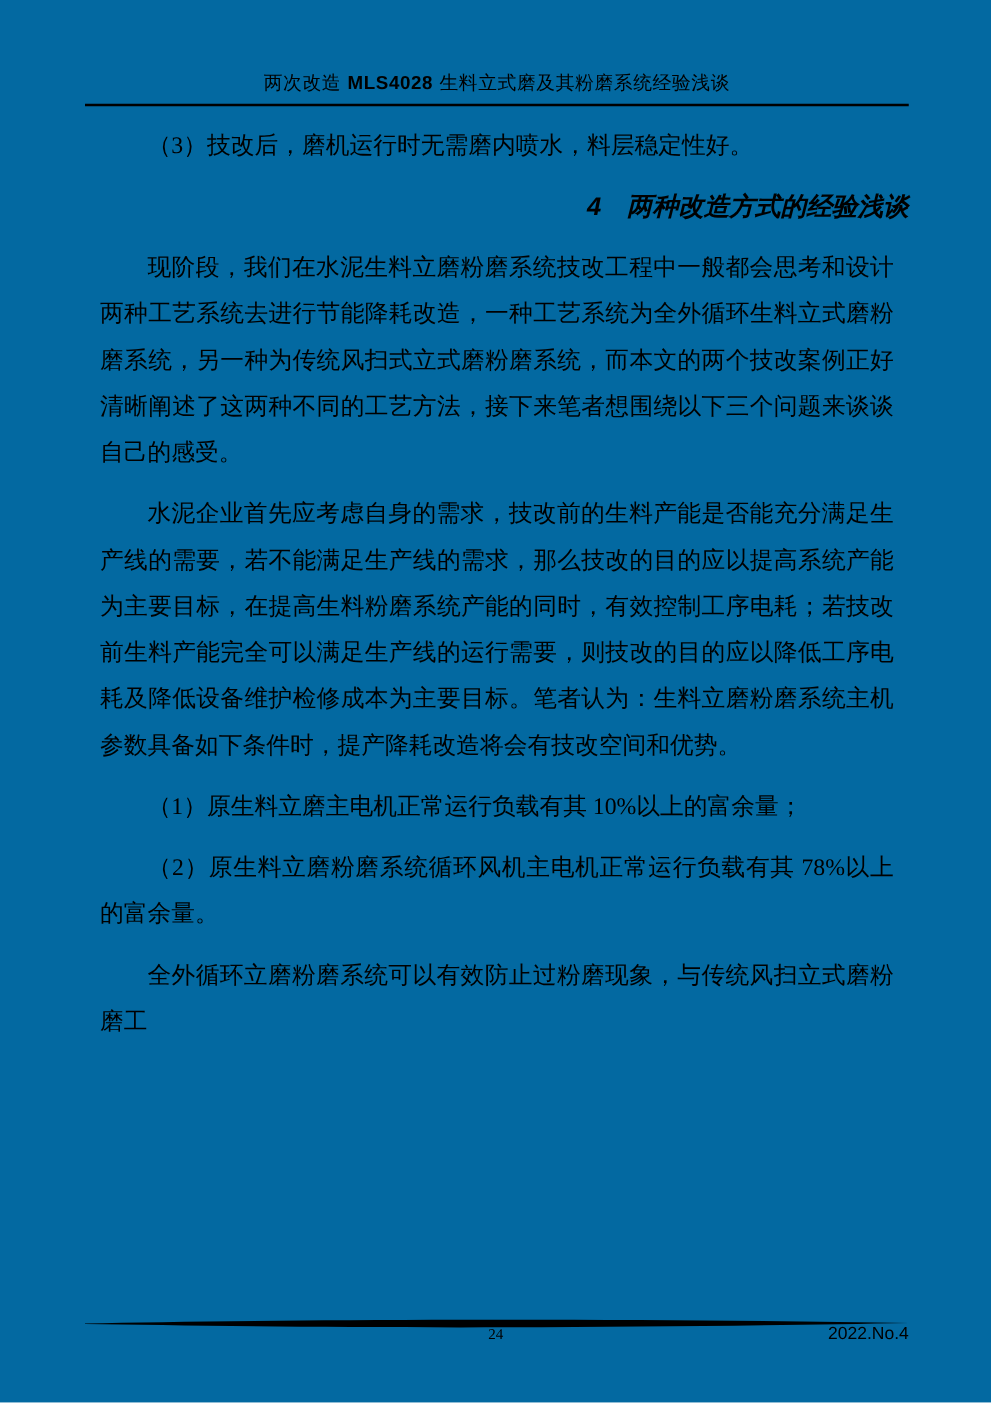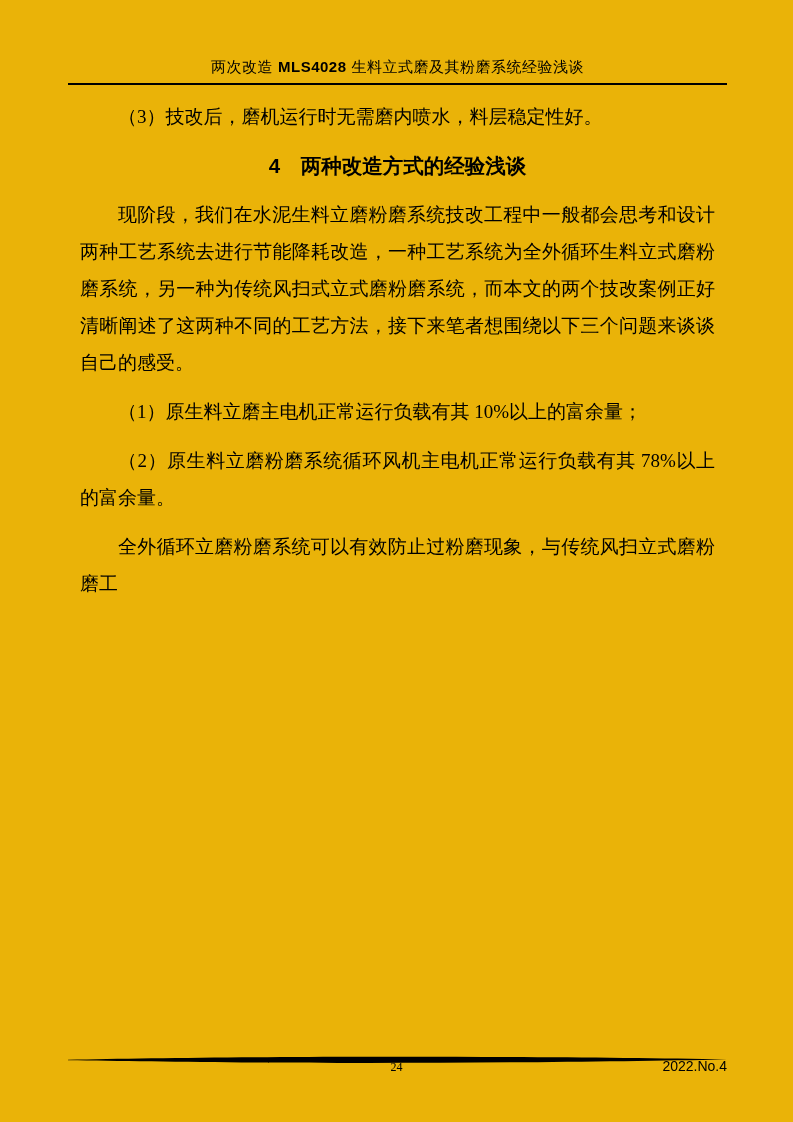--- a/index.html
+++ b/index.html
@@ -1,21 +1,21 @@
 <!DOCTYPE html>
 <html><head>
 <meta charset="utf-8">
 <style>
   html, body { margin: 0; padding: 0; background: #ffffff; }
   .page {
     position: relative;
     width: 793px;
     height: 1122px;
     margin: 0 auto;
-    background: #eab308;
+    background: #0369a1;
     color: #000000;
     font-family: "Liberation Serif", "DejaVu Serif", serif;
     overflow: hidden;
   }
   
   .header {
     position: absolute;
     top: 0;
     left: 68px;
     width: 659px;
@@ -44,21 +44,22 @@
   }
   .content p {
     margin: 12px;
     text-indent: 2em;
   }
   .sec {
     margin: 3px 0;
     font-family: "Liberation Sans", "DejaVu Sans", sans-serif;
     font-weight: bold;
     line-height: 37px;
-    text-align: center;
+    text-align: right;
+    font-style: italic;
   }
   h2.sec { font-size: 20.5px; }
   h3.sec { font-size: 19.5px; }
   
   .footer-line {
     position: absolute;
     left: 68px;
     top: 1050px;
     width: 659px;
     height: 8px;
@@ -88,20 +89,21 @@
 <div class="page">
 
   <div class="header">
     <span>两次改造</span><span class="model">MLS4028</span><span>生料立式磨及其粉磨系统经验浅谈</span>
   </div>
 
   <div class="content">
     <p>（3）技改后，磨机运行时无需磨内喷水，料层稳定性好。</p>
     <h2 class="sec">4　两种改造方式的经验浅谈</h2>
     <p>现阶段，我们在水泥生料立磨粉磨系统技改工程中一般都会思考和设计两种工艺系统去进行节能降耗改造，一种工艺系统为全外循环生料立式磨粉磨系统，另一种为传统风扫式立式磨粉磨系统，而本文的两个技改案例正好清晰阐述了这两种不同的工艺方法，接下来笔者想围绕以下三个问题来谈谈自己的感受。</p>
+    <p>水泥企业首先应考虑自身的需求，技改前的生料产能是否能充分满足生产线的需要，若不能满足生产线的需求，那么技改的目的应以提高系统产能为主要目标，在提高生料粉磨系统产能的同时，有效控制工序电耗；若技改前生料产能完全可以满足生产线的运行需要，则技改的目的应以降低工序电耗及降低设备维护检修成本为主要目标。笔者认为：生料立磨粉磨系统主机参数具备如下条件时，提产降耗改造将会有技改空间和优势。</p>
     <p>（1）原生料立磨主电机正常运行负载有其 10%以上的富余量；</p>
     <p>（2）原生料立磨粉磨系统循环风机主电机正常运行负载有其 78%以上的富余量。</p>
     <p>全外循环立磨粉磨系统可以有效防止过粉磨现象，与传统风扫立式磨粉磨工</p>
   </div>
 
   <div class="footer-line">
     <svg width="659" height="8" viewBox="0 0 659 8" xmlns="http://www.w3.org/2000/svg">
       <path d="M0,3.8 C70,2.4 170,1.0 300,0.8 C430,0.6 560,1.6 659,3.4 C560,5.2 430,6.9 300,6.9 C170,6.9 70,5.2 0,4.2 Z" fill="#000000"></path>
     </svg>
   </div>

